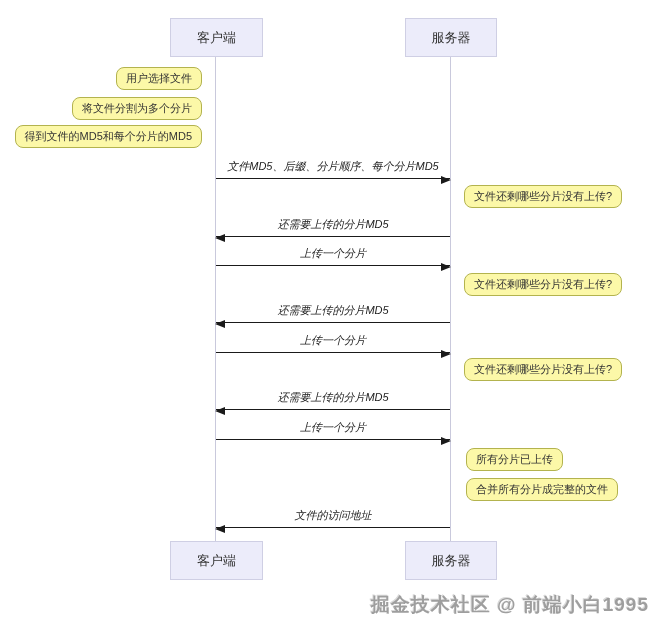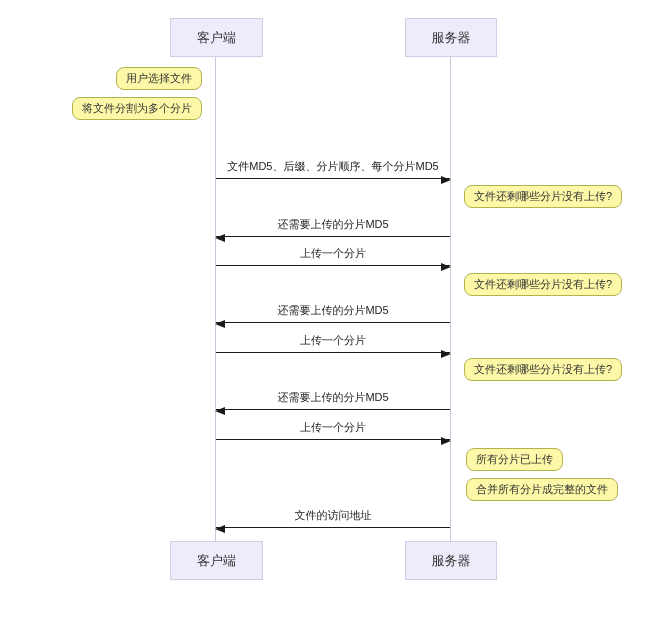--- a/index.html
+++ b/index.html
@@ -16,21 +16,21 @@
   }
   .note{
     position:absolute;height:23px;box-sizing:border-box;
     background:#fcf8a8;border:1px solid #b3b34e;border-radius:8px;
     display:flex;align-items:center;justify-content:center;
     font-size:11px;color:#333;white-space:nowrap;padding:0 9px;
   }
   .msg{position:absolute;left:216px;width:234px;height:19px;}
   .msg-text{
     position:absolute;left:0;right:0;bottom:5px;text-align:center;
-    font-size:11px;color:#222;white-space:nowrap;
+    font-size:11px;color:#222;white-space:nowrap;font-style:italic;
   }
   .msg-line{position:absolute;left:0;right:0;bottom:0;border-bottom:1.5px solid #1a1a1a;}
   .msg-head{position:absolute;width:0;height:0;bottom:-5px;
     border-top:4.5px solid transparent;border-bottom:4.5px solid transparent;}
   .msg.right .msg-head{right:-1px;border-left:10px solid #1a1a1a;}
   .msg.left  .msg-head{left:-1px;border-right:10px solid #1a1a1a;}
   .watermark{
     position:absolute;top:592px;right:14px;
     font-size:19px;font-weight:bold;color:#9e9e9e;letter-spacing:1px;
     text-shadow:1px 1px 0 #ffffff,-1px -1px 0 #d9d9d9;white-space:nowrap;
@@ -49,20 +49,23 @@
   </div>
   <div class="actor" style="left:405px;top:18px;width:92px;">
     <span>服务器</span>
   </div>
 
   <div class="note" style="right:461px;top:67px;">
     <span>用户选择文件</span>
   </div>
   <div class="note" style="right:461px;top:97px;font-family:Liberation Serif, serif;">
     <span>将文件分割为多个分片</span>
+  </div>
+  <div class="note" style="right:461px;top:125px;">
+    <span>得到文件的MD5和每个分片的MD5</span>
   </div>
 
   <div class="msg right" style="top:160px;">
     <span class="msg-text">文件MD5、后缀、分片顺序、每个分片MD5</span>
     <span class="msg-line"></span>
     <span class="msg-head"></span>
   </div>
 
   <div class="note" style="left:464px;top:185px;">
     <span>文件还剩哪些分片没有上传?</span>
@@ -125,14 +128,15 @@
     <span class="msg-head"></span>
   </div>
 
   <div class="actor" style="left:170px;top:541px;">
     <span>客户端</span>
   </div>
   <div class="actor" style="left:405px;top:541px;width:92px;">
     <span>服务器</span>
   </div>
 
+  <div class="watermark">掘金技术社区 @ 前端小白1995</div>
 
 </div>
 
 </body></html>

